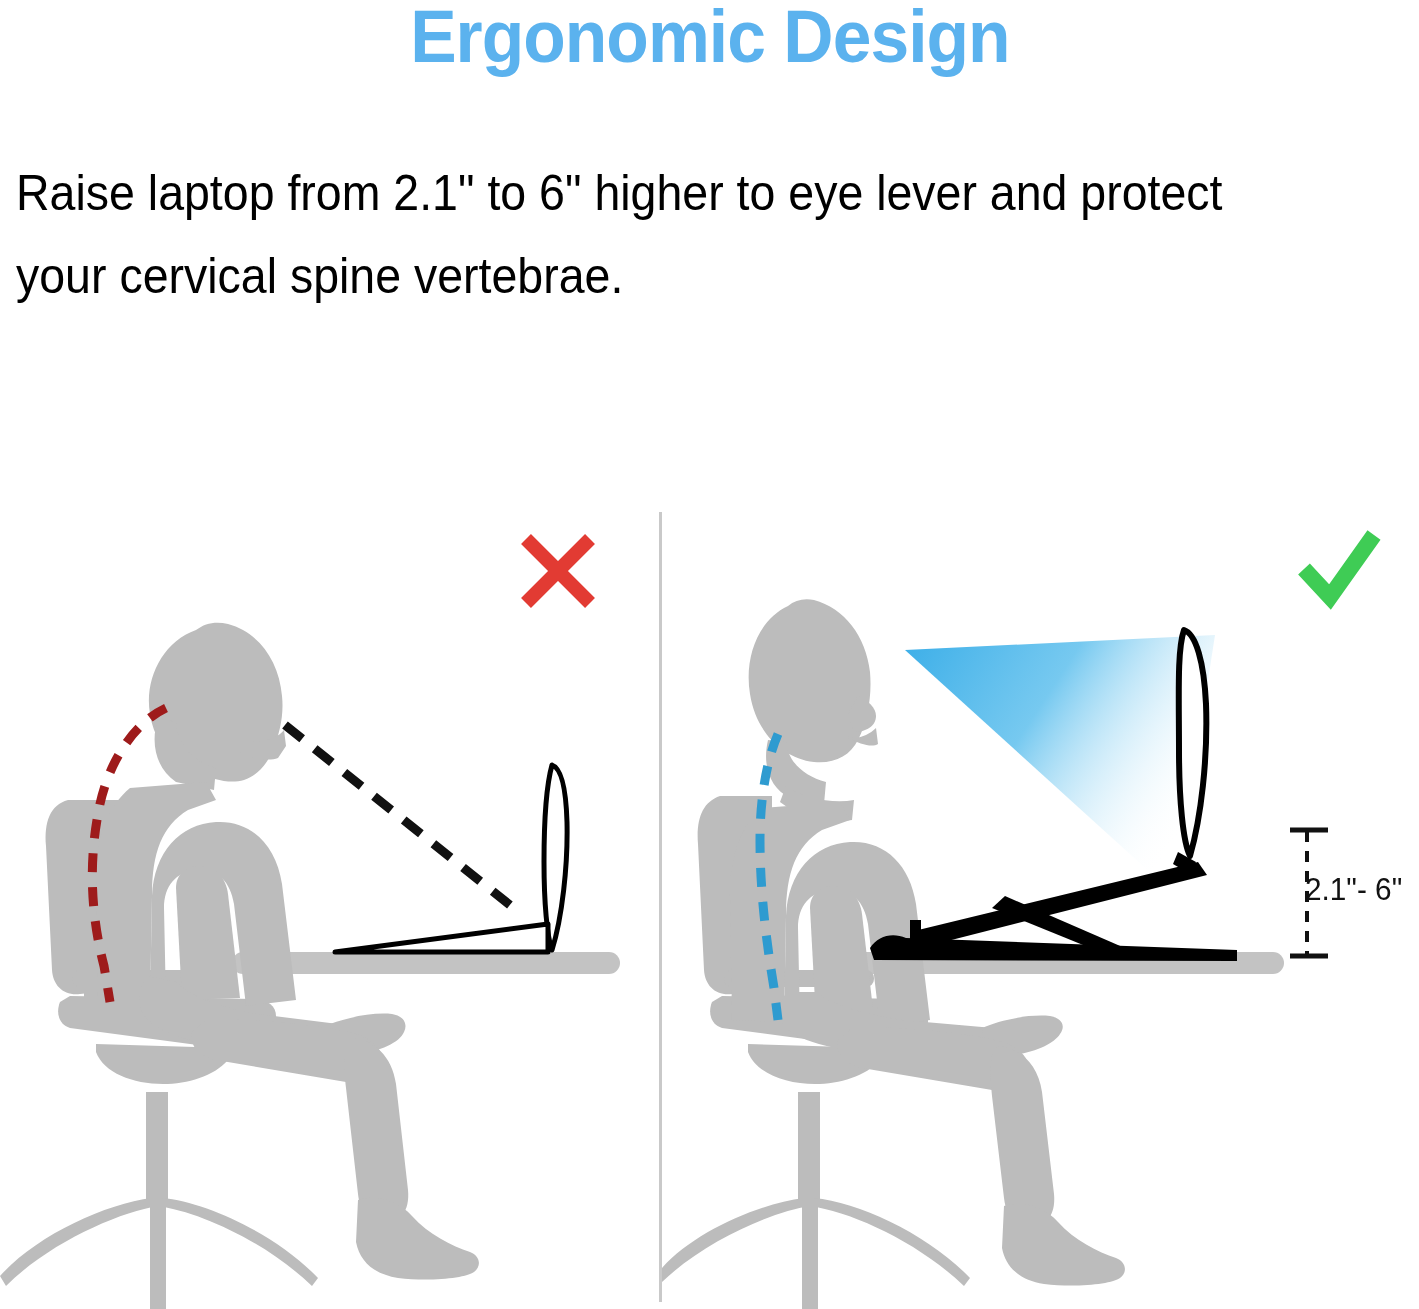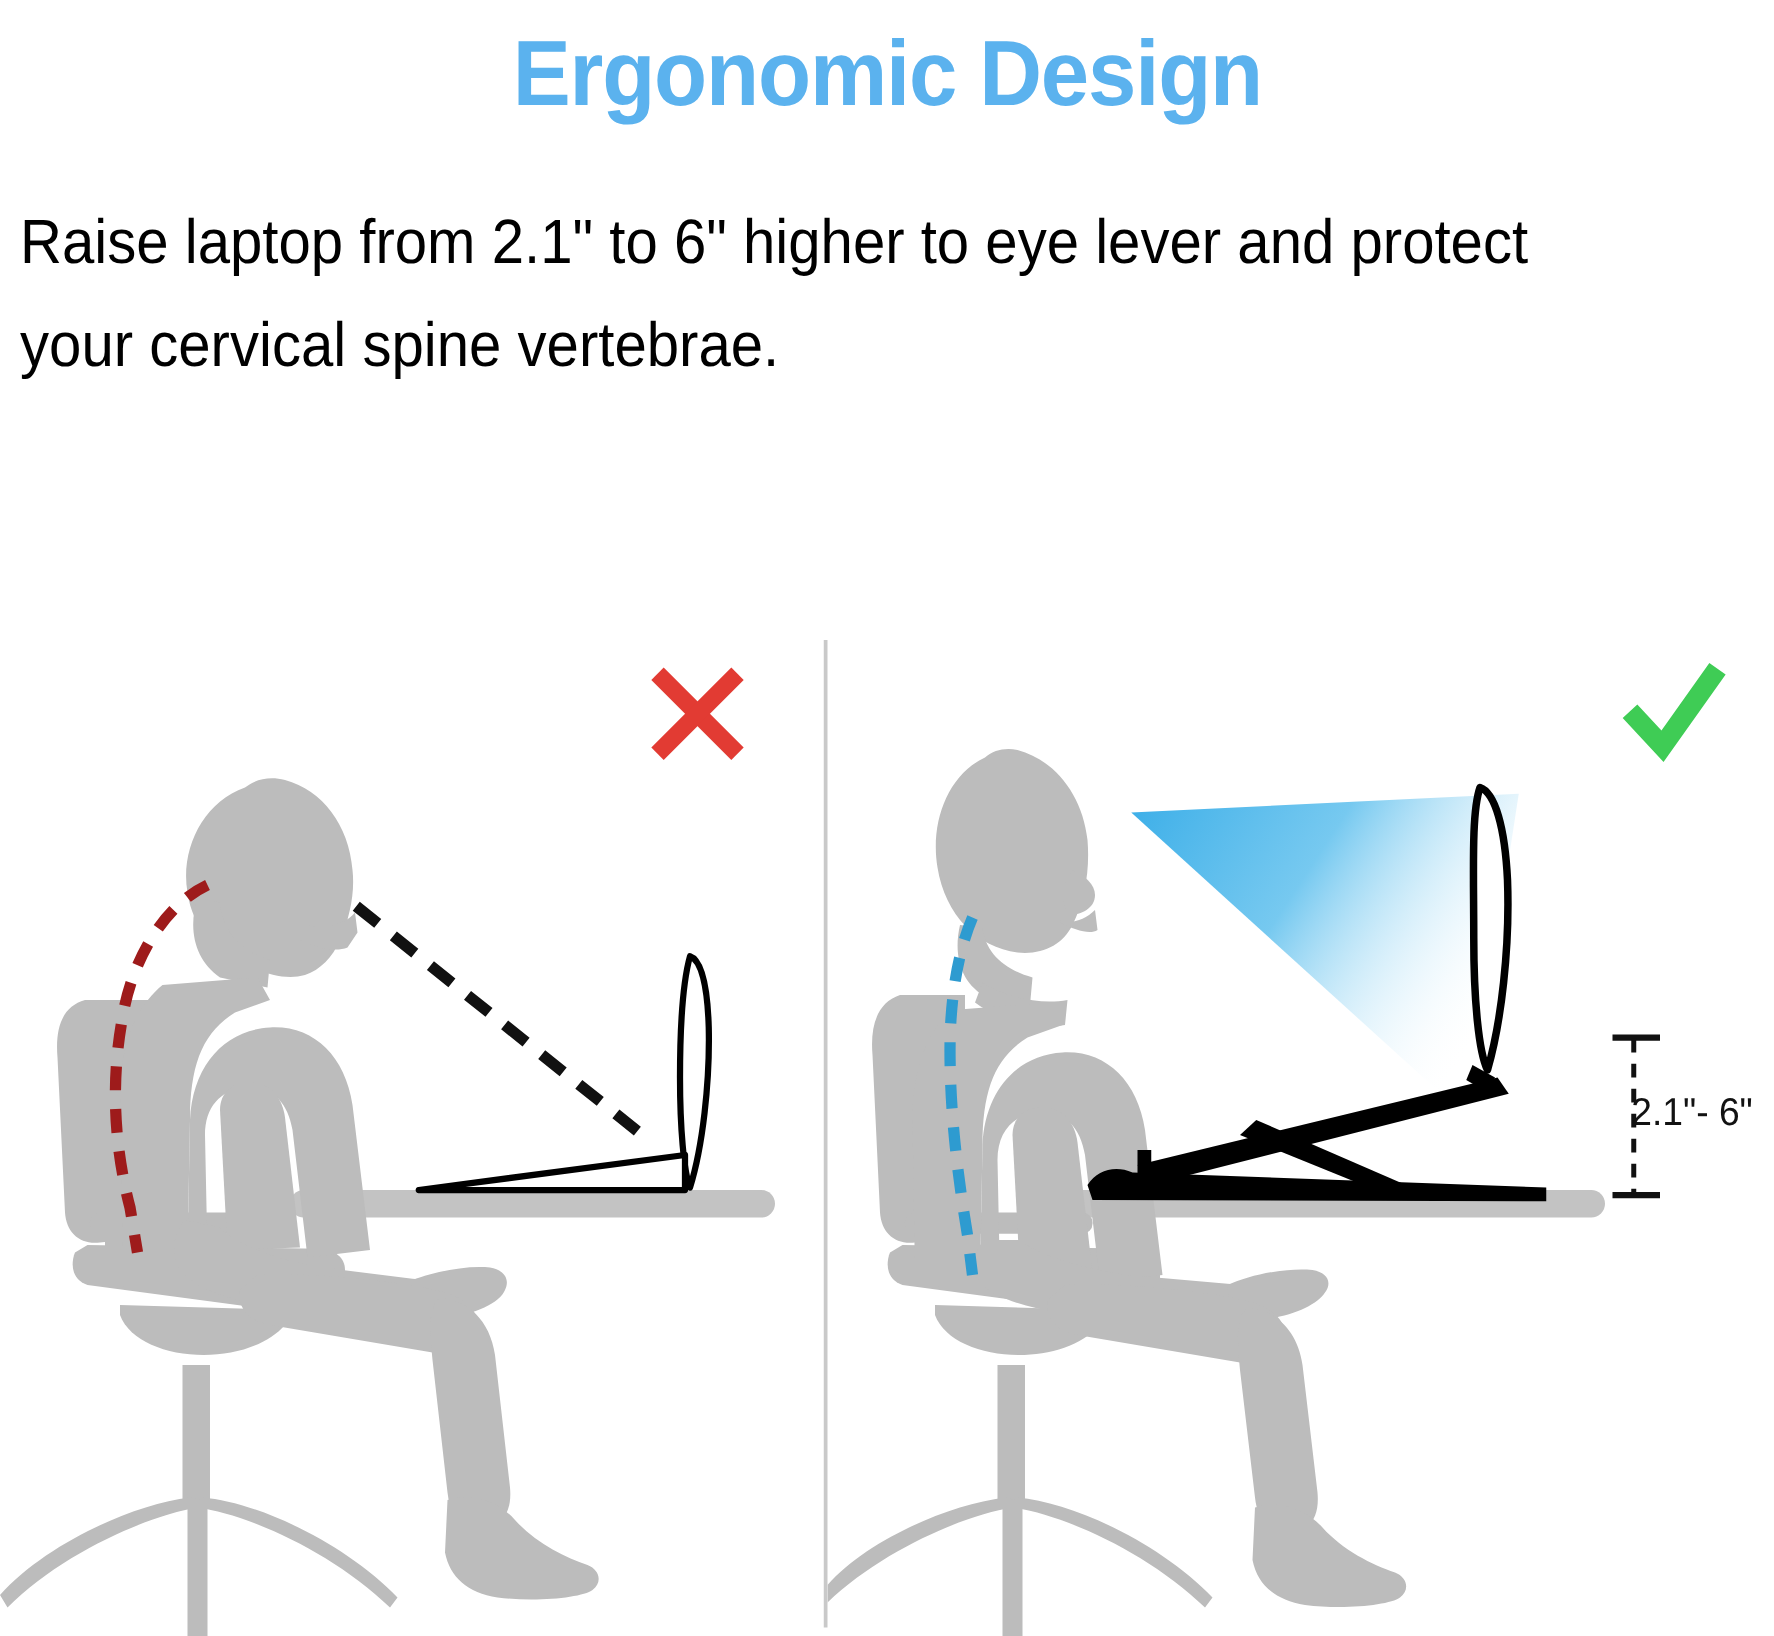--- a/index.html
+++ b/index.html
@@ -20,21 +20,21 @@
   }
 
   
   #title-bar {
     position: absolute;
     left: 0;
     top: 0;
     width: 1419px;
     height: 96px;
     display: flex;
-    align-items: flex-end;
+    align-items: flex-start;
     justify-content: center;
   }
   #page-title {
     font-size: 74px;
     font-weight: bold;
     color: #5BB2EE;
     letter-spacing: -1px;
     line-height: 1;
     transform: scaleX(0.94);
     transform-origin: center;

